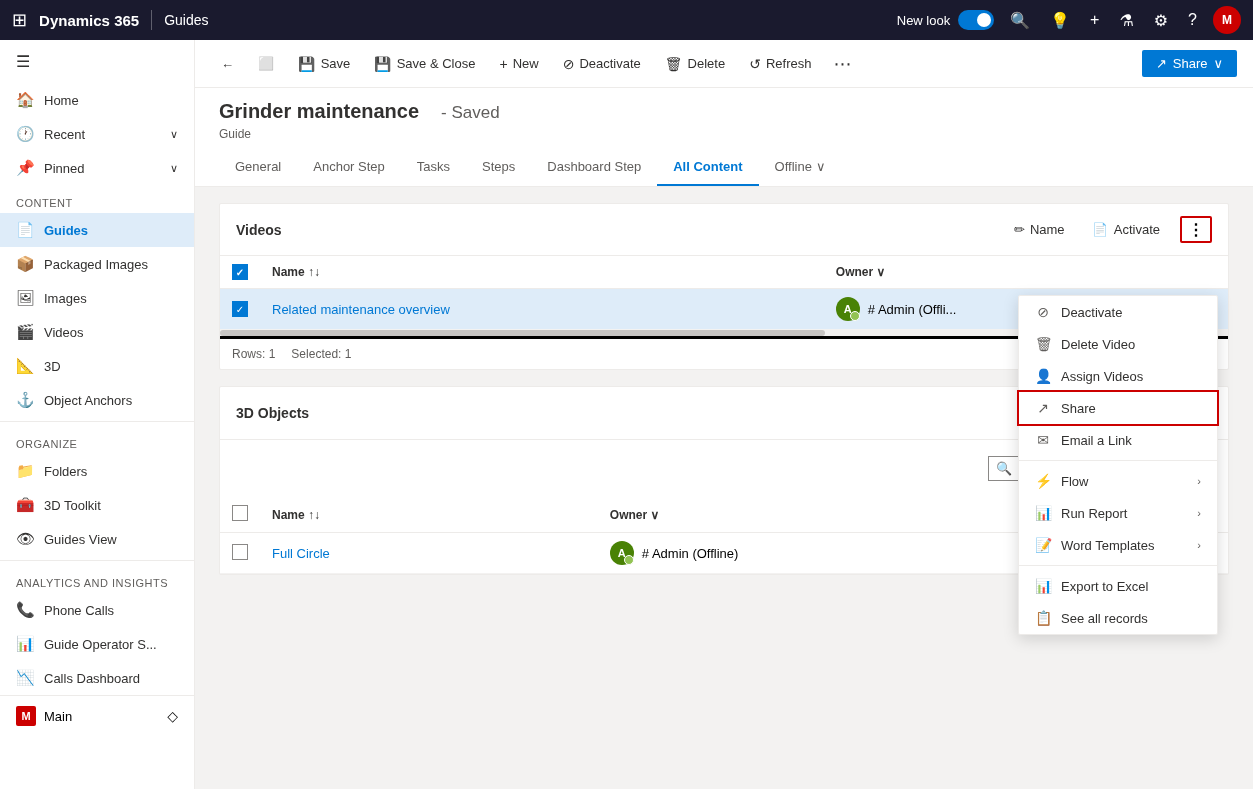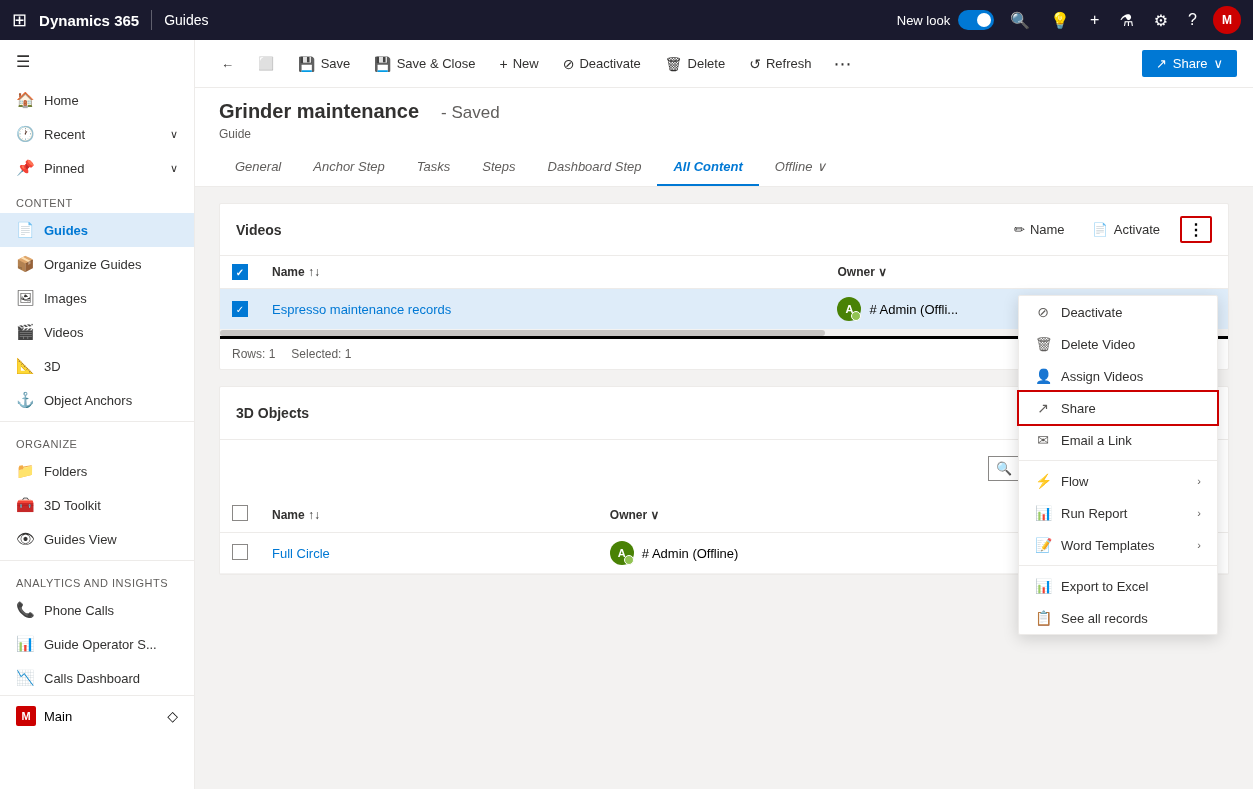--- a/index.html
+++ b/index.html
@@ -72,21 +72,21 @@
 
     
     .record-header { background: white; padding: 12px 24px 0 24px; border-bottom: 1px solid #edebe9; }
     .record-title-row { display: flex; align-items: baseline; gap: 22px; margin-bottom: 4px; }
     .record-title { font-size: 20px; font-weight: 600; color: #323130; }
     .record-status { font-size: 17px; color: #605e5c; }
     .record-type { font-size: 12px; color: #605e5c; margin-bottom: 8px; }
     .tabs { display: flex; gap: 0; }
     .tab {
       padding: 10px 16px; cursor: pointer; font-size: 13px; color: #605e5c;
-      border-bottom: 2px solid transparent; white-space: nowrap; font-style: italic;
+      border-bottom: 2px solid transparent; white-space: nowrap;
     }
     .tab.active { color: #0078d4; border-bottom: 2px solid #0078d4; font-weight: 600; }
     .tab-related { display: flex; align-items: center; gap: 4px; }
 
     
     .content-area { flex: 1; overflow-y: auto; padding: 16px 24px; background: #f3f2f1; position: relative; }
 
     
     .section {
       background: white; border: 1px solid #edebe9; border-radius: 2px;
@@ -211,21 +211,21 @@
     </div>
 
     <div class="sidebar-section-header">Content</div>
 
     <div class="sidebar-nav-item active">
       <span class="icon">📄</span>
       <span>Guides</span>
     </div>
     <div class="sidebar-nav-item">
       <span class="icon">📦</span>
-      <span>Organize Guides</span>
+      <span>Packaged Images</span>
     </div>
     <div class="sidebar-nav-item">
       <span class="icon">🖼</span>
       <span>Images</span>
     </div>
     <div class="sidebar-nav-item">
       <span class="icon">🎬</span>
       <span>Videos</span>
     </div>
     <div class="sidebar-nav-item">
@@ -368,21 +368,21 @@
               <th>Name ↑↓</th>
               <th>Owner ∨</th>
             </tr>
           </thead>
           <tbody>
             <tr class="selected">
               <td class="checkbox-cell">
                 <div class="checkbox checked">✓</div>
               </td>
               <td>
-                <span class="link-cell">Espresso maintenance records</span>
+                <span class="link-cell">Related maintenance overview</span>
               </td>
               <td>
                 <div class="owner-cell">
                   <div class="avatar avatar-online">A</div>
                   <span># Admin (Offli...</span>
                 </div>
               </td>
             </tr>
           </tbody>
         </table>

